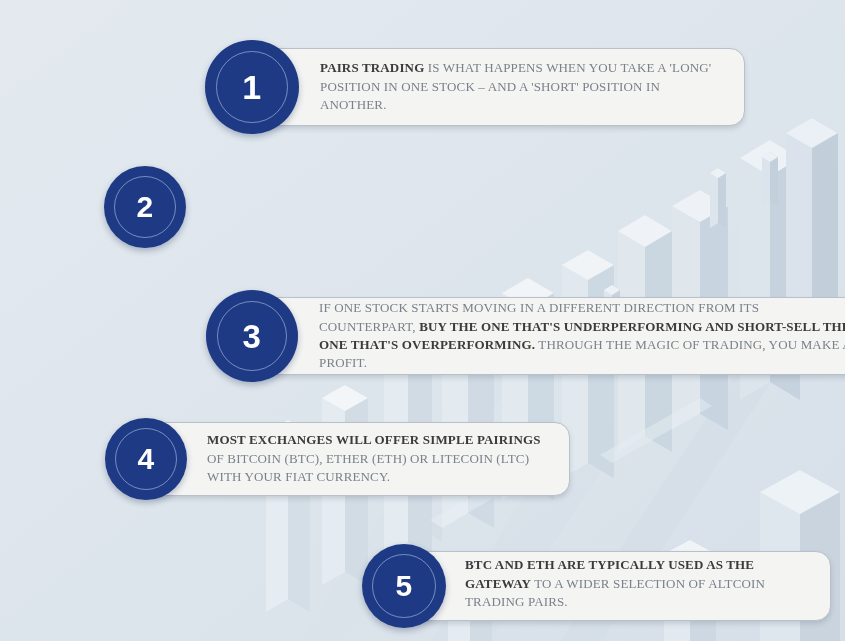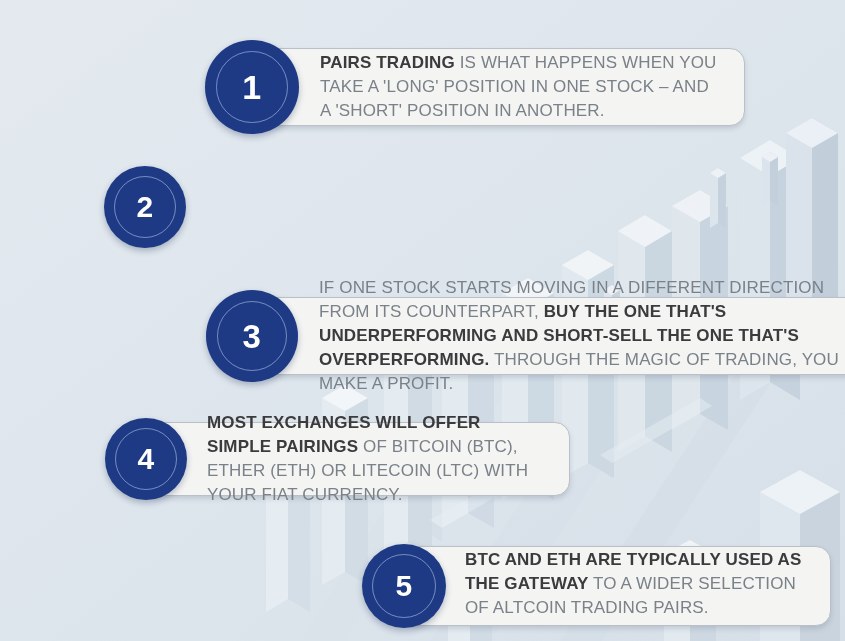--- a/index.html
+++ b/index.html
@@ -75,24 +75,25 @@
     border-radius: 15px;
     box-shadow: 0 3px 5px rgba(90, 105, 125, 0.22);
     box-sizing: border-box;
     display: flex;
     align-items: center;
     z-index: 2;
   }
 
   .card-text {
     color: #7a8189;
-    font-size: 17px;
+    font-size: 13px;
     line-height: 1.42;
     letter-spacing: 0.15px;
     text-transform: uppercase;
+    font-family: Liberation Serif, serif;
   }
   .card-text b {
     color: #3b3b3d;
     font-weight: bold;
   }
 
   
   #step-1 { left: 205px; top: 40px; }
   #step-1 .badge { width: 94px; height: 94px; }
   #step-1 .badge-num { font-size: 34px; }
@@ -109,21 +110,21 @@
   #step-3 .card { margin-left: -46px; width: 625px; height: 78px; padding: 0 20px 0 66px; }
 
   #step-4 { left: 105px; top: 418px; }
   #step-4 .badge { width: 82px; height: 82px; }
   #step-4 .badge-num { font-size: 30px; }
   #step-4 .card { margin-left: -41px; width: 424px; height: 74px; padding: 0 20px 0 60px; align-items: center; }
 
   #step-5 { left: 362px; top: 544px; }
   #step-5 .badge { width: 84px; height: 84px; }
   #step-5 .badge-num { font-size: 30px; }
-  #step-5 .card { margin-left: -42px; width: 427px; height: 80px; padding: 0 20px 4px 60px; }
+  #step-5 .card { margin-left: -42px; width: 427px; height: 70px; padding: 0 20px 4px 60px; }
 </style>
 </head>
 <body>
 
 <div id="infographic">
 
   <svg id="bg-art" viewBox="0 0 845 641" preserveAspectRatio="none" aria-hidden="true">
     <defs>
       <linearGradient id="bgGrad" x1="0" y1="0" x2="1" y2="1">
         <stop offset="0%" stop-color="#e3e9ef"></stop>

